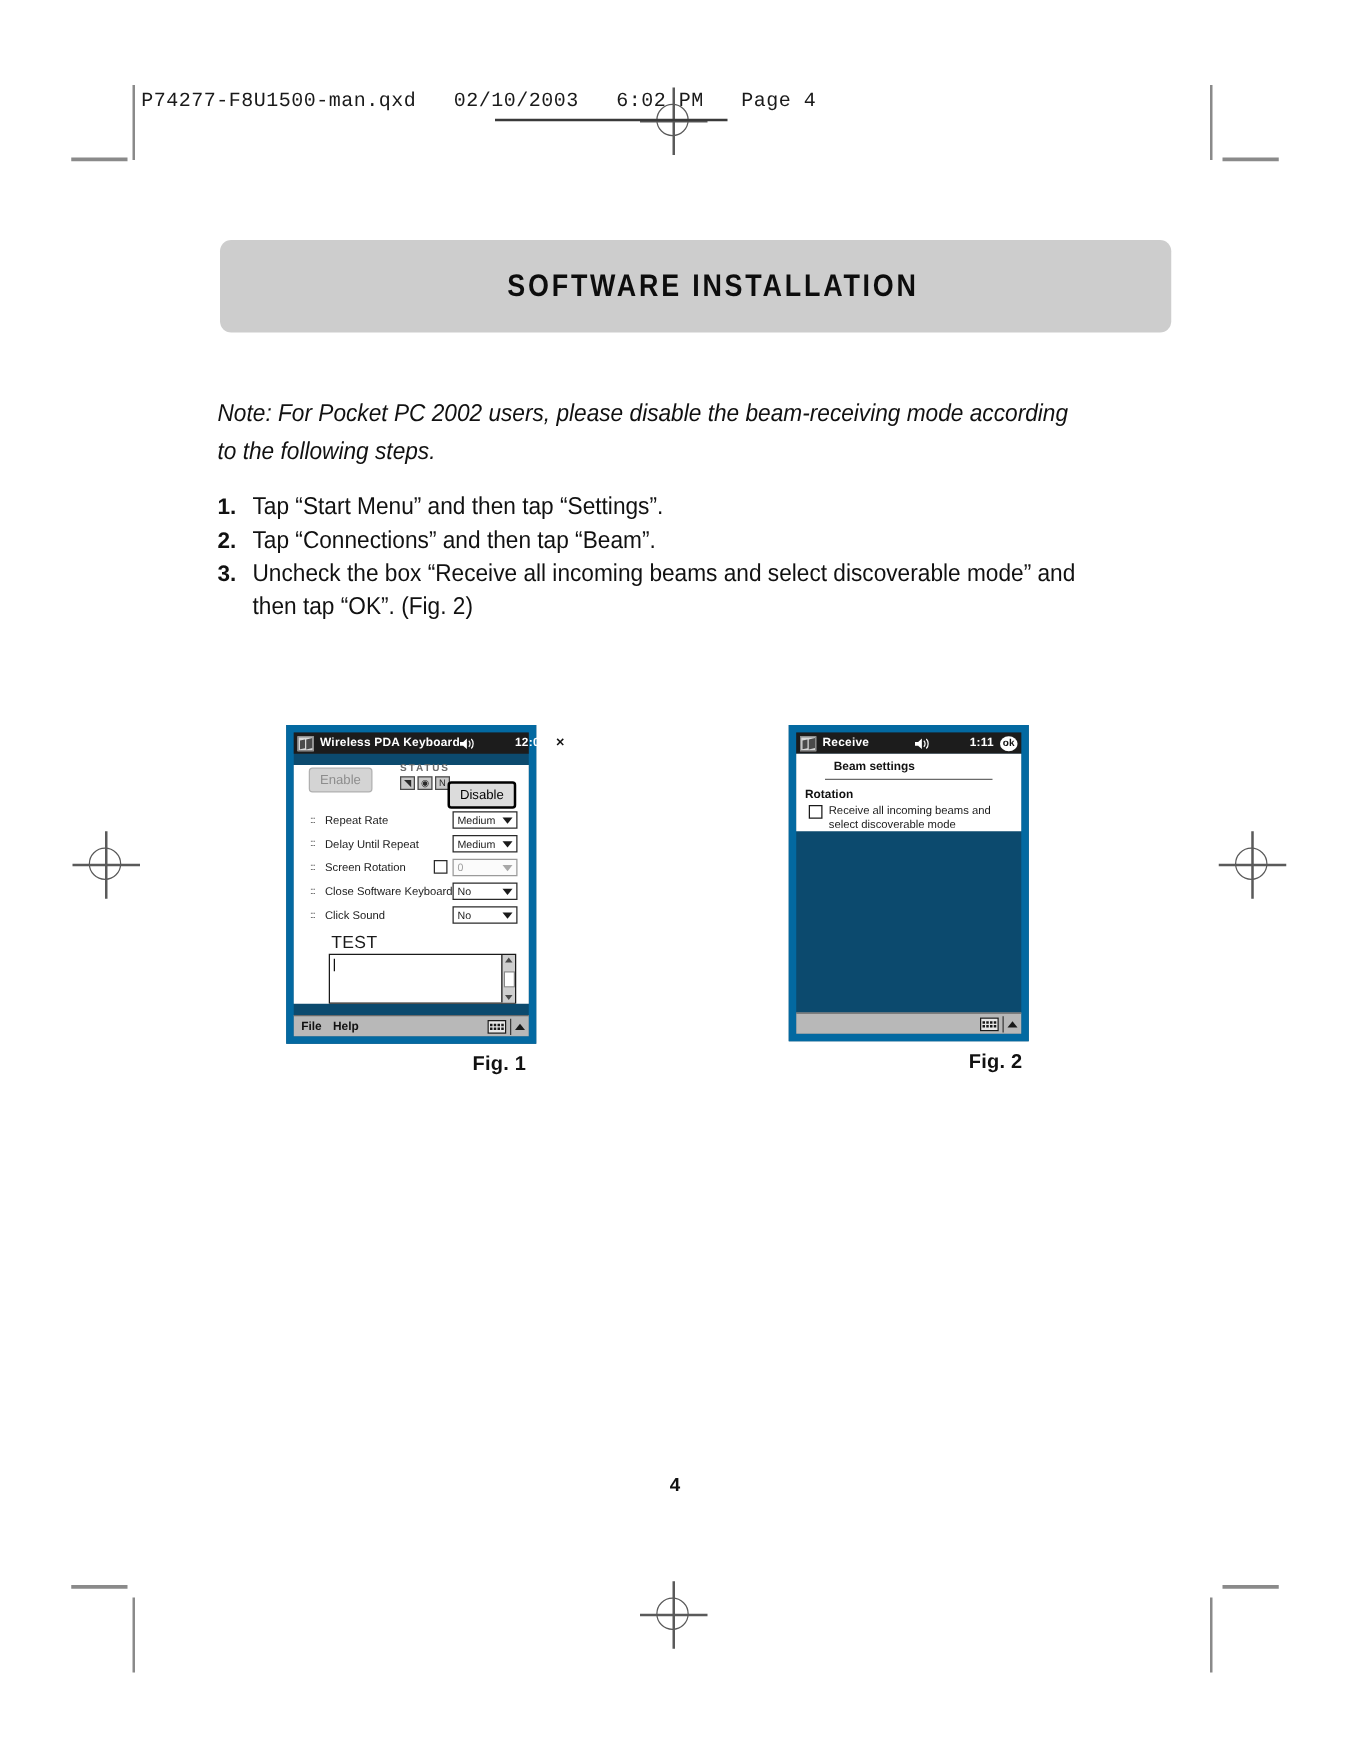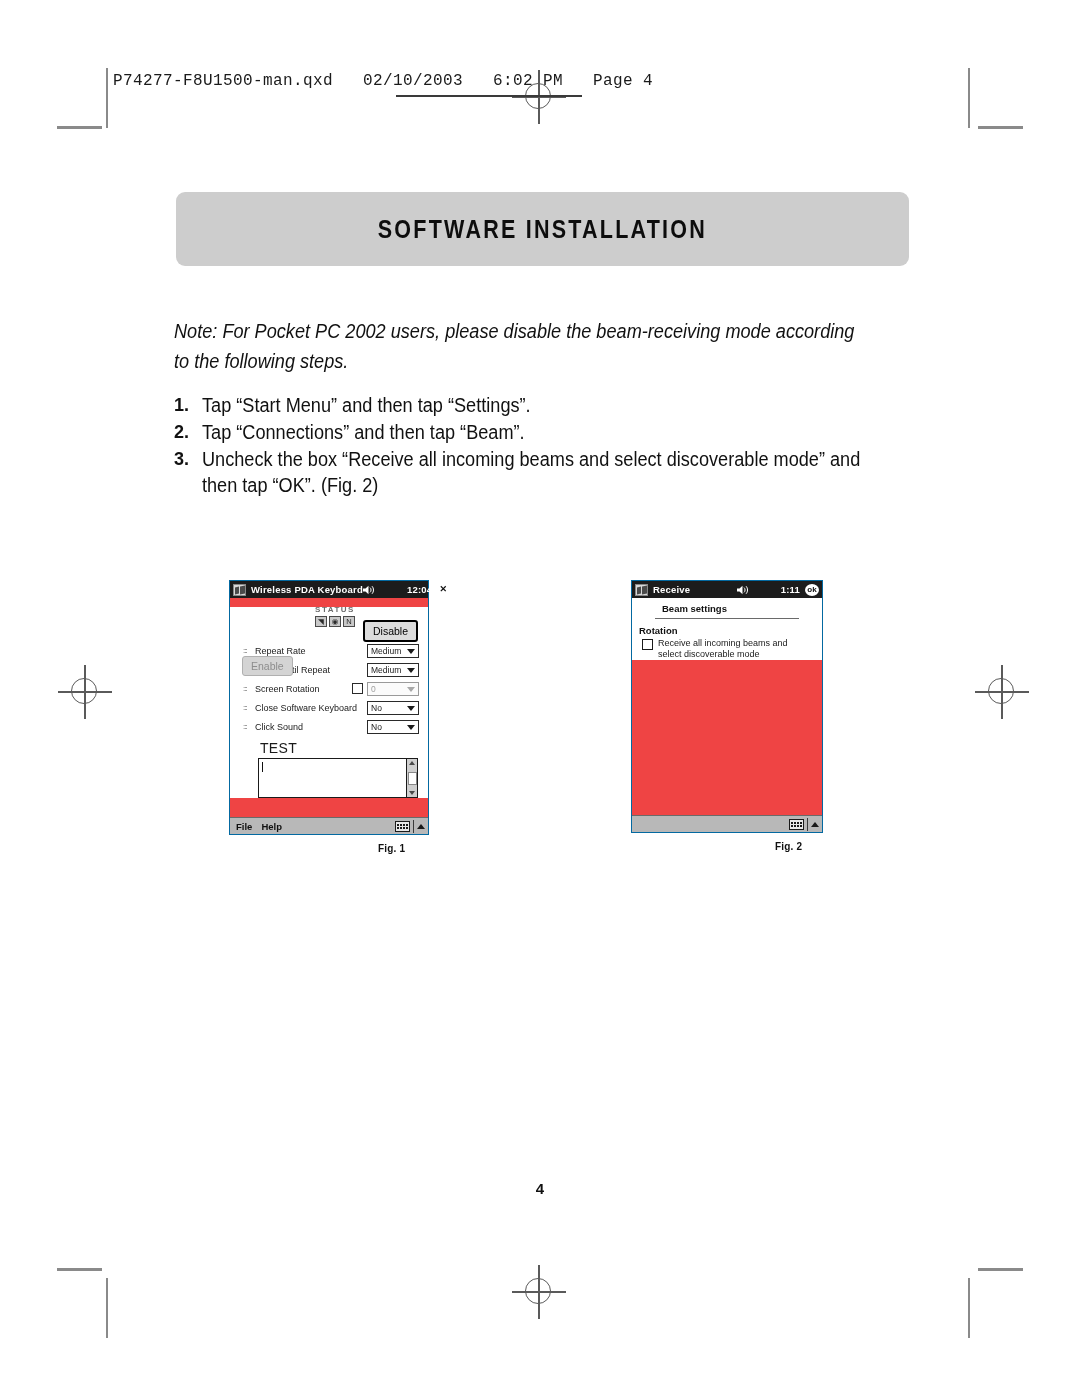--- a/index.html
+++ b/index.html
@@ -48,21 +48,21 @@
     left: 396px; top: 95px; width: 186px; height: 1.5px; background: #3a3a3a;
   }
 
   
   .banner {
     position: absolute;
     left: 176px; top: 192px;
     width: 733px; height: 74px;
     background: #cdcdcd;
     border-radius: 9px;
-    display: flex; align-items: center; justify-content: center;
+    display: flex; align-items: center; justify-content: center; padding-left: 28px;
   }
   .banner-title {
     font-family: "Liberation Sans Narrow", "Liberation Sans", sans-serif;
     font-size: 25px;
     font-weight: bold;
     letter-spacing: 2.6px;
     color: #0d0d0d;
     transform: scaleX(0.86);
     transform-origin: center;
     white-space: nowrap;
@@ -102,22 +102,22 @@
     flex: 1;
     transform: scaleX(0.93);
     transform-origin: left top;
     white-space: pre-line;
   }
 
   
   .fig { position: absolute; }
 
   .pda {
-    background: #ef4444;
-    border: 1px solid #0369a1;
+    background: #0c4a6e;
+    border: 6px solid #0369a1;
     box-sizing: border-box;
   }
 
   .pda-titlebar {
     background: #1c1c1c;
     color: #ffffff;
     height: 17px;
     display: flex;
     align-items: center;
     padding: 0 3px;
@@ -181,21 +181,20 @@
     padding: 3px 8px;
     border-radius: 3px;
     background: #d4d4d4;
     box-sizing: border-box;
     text-align: center;
   }
   .pbtn.disabled {
     left: 12px; top: 2px;
     color: #8d8d8d;
     border: 1px solid #b0b0b0;
-    margin-top: 47px;
   }
   .pbtn.focus {
     right: 10px; top: 1px;
     color: #000;
     border: 2px solid #000;
     background: #dcdcdc;
     margin-top: 12px;
   }
   .status-block {
     position: absolute;
@@ -364,21 +363,21 @@
     border: 1px solid #1a1a1a;
     background: #fff;
     flex: 0 0 11px;
     margin-right: 5px;
     margin-top: 1px;
     box-sizing: border-box;
   }
 
   .fig-caption {
     position: absolute;
-    font-size: 10px;
+    font-size: 16px;
     font-weight: bold;
     color: #111;
     letter-spacing: 0.2px;
   }
 
   .page-num {
     position: absolute;
     left: 0; right: 0; top: 1180px;
     text-align: center;
     font-size: 15px;

